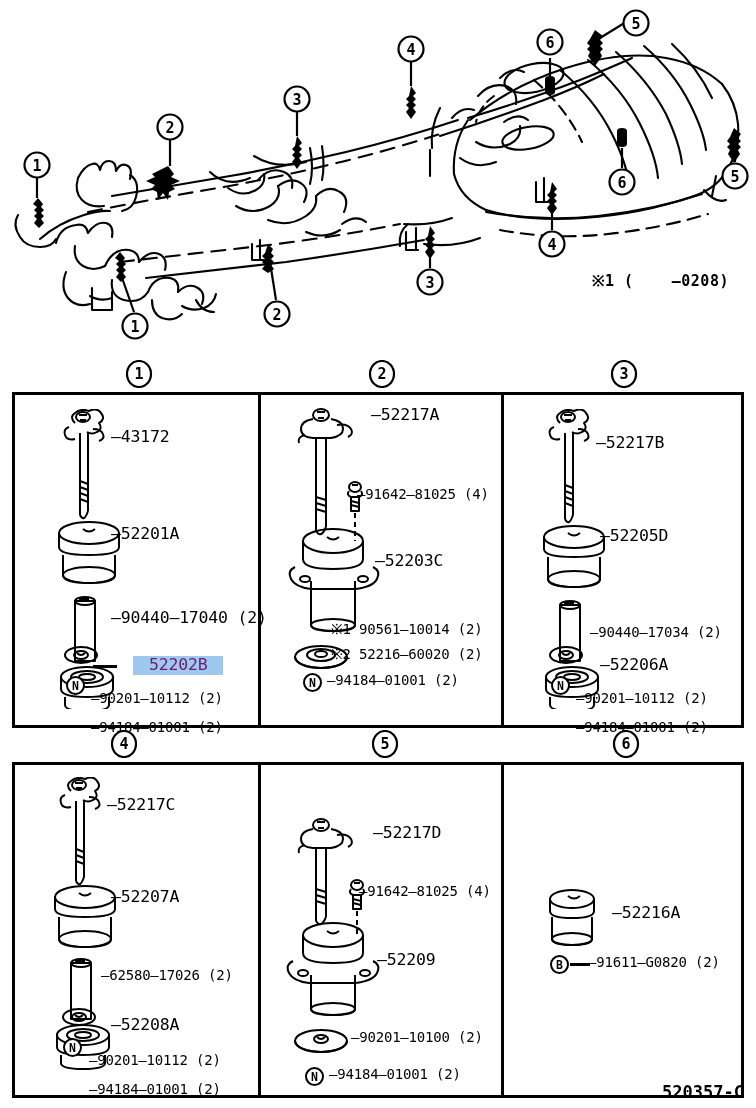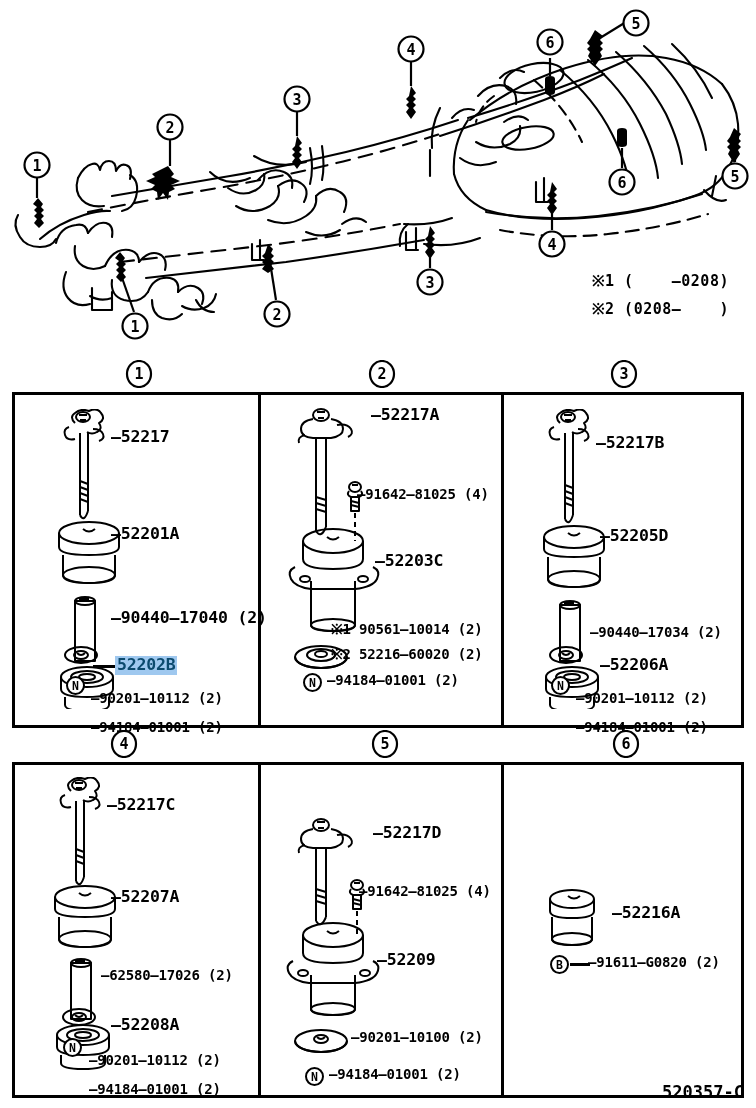--- a/index.html
+++ b/index.html
@@ -26,25 +26,25 @@
     position:relative;margin:0 12px;border:3px solid #000;height:330px;
     display:flex;
   }
   .cell{position:relative;flex:0 0 auto;height:100%;}
   .cell.c1{width:243px;border-right:3px solid #000;}
   .cell.c2{width:240px;border-right:3px solid #000;}
   .cell.c3{width:238px;}
 
   .art{position:absolute;}
   .lbl{
-    position:absolute;font-size:16.5px;font-weight:bold;
+    position:absolute;font-size:16.5px;font-weight:normal;
     letter-spacing:-0.2px;white-space:pre;line-height:1;
   }
   .lbl.sm{font-size:14px;}
-  .hl{background:#9fc8ef;color:#0c4a6e;padding:1px 2px;}
+  .hl{background:#9fc8ef;color:#701a75;padding:1px 16px;margin-left:18px;}
   .leader{position:absolute;background:#000;height:2.5px;}
   .circ-n{position:absolute;width:19px;height:19px;}
   .circ-n svg{position:absolute;left:0;top:0;}
   .circ-n b{
     position:absolute;left:0;top:0;width:19px;height:19px;
     display:flex;align-items:center;justify-content:center;
     font-size:11.5px;font-weight:bold;
   }
 
   .footer{position:absolute;right:12px;bottom:6px;margin-left:28px;}
@@ -258,21 +258,20 @@
     <g transform="translate(609,169)">
           <circle cx="13" cy="13" r="12.5" fill="#fff" stroke="#000" stroke-width="2.2"></circle>
           <text x="13" y="18.5" text-anchor="middle" font-family="DejaVu Sans Mono, monospace" font-size="15" font-weight="bold">6</text>
         </g>
   </g>
 </svg>
 </div>
 
 <div class="notes">
   <div class="note-line">※1 (    –0208)</div>
-  <div class="note-line">※2 (0208–    )</div>
 </div>
 
 <div class="panel-grid">
 
   <div class="row-heads">
     <div class="circ-head" style="left:125px">
       <svg width="28" height="28">
           <ellipse cx="14" cy="14" rx="12" ry="13" fill="#fff" stroke="#000" stroke-width="2.2"></ellipse>
         </svg>
       <span>1</span>
@@ -333,21 +332,21 @@
           <path d="M18 11 q4 4 8 0"></path>
         </g>
       </svg>
       <div class="circ-n" style="left:51px;top:281px">
         <svg width="19" height="19">
             <circle cx="9.5" cy="9.5" r="8.5" fill="#fff" stroke="#000" stroke-width="2"></circle>
           </svg>
         <b>N</b>
       </div>
 
-      <div class="lbl" style="left:96px;top:34px">–52217</div>
+      <div class="lbl" style="left:96px;top:34px">–43172</div>
       <div class="lbl" style="left:96px;top:131px">–52201A</div>
       <div class="lbl" style="left:96px;top:215px">–90440–17040 (2)</div>
       <div class="leader" style="left:78px;top:270px;width:24px"></div>
       <div class="lbl hl" style="left:100px;top:261px">52202B</div>
       <div class="lbl sm" style="left:76px;top:296px">–90201–10112 (2)</div>
       <div class="lbl sm" style="left:76px;top:325px">–94184–01001 (2)</div>
     </div>
 
     <div class="cell c2">
       <svg class="art" style="left:24px;top:10px" width="110" height="280" viewBox="0 0 110 280">

